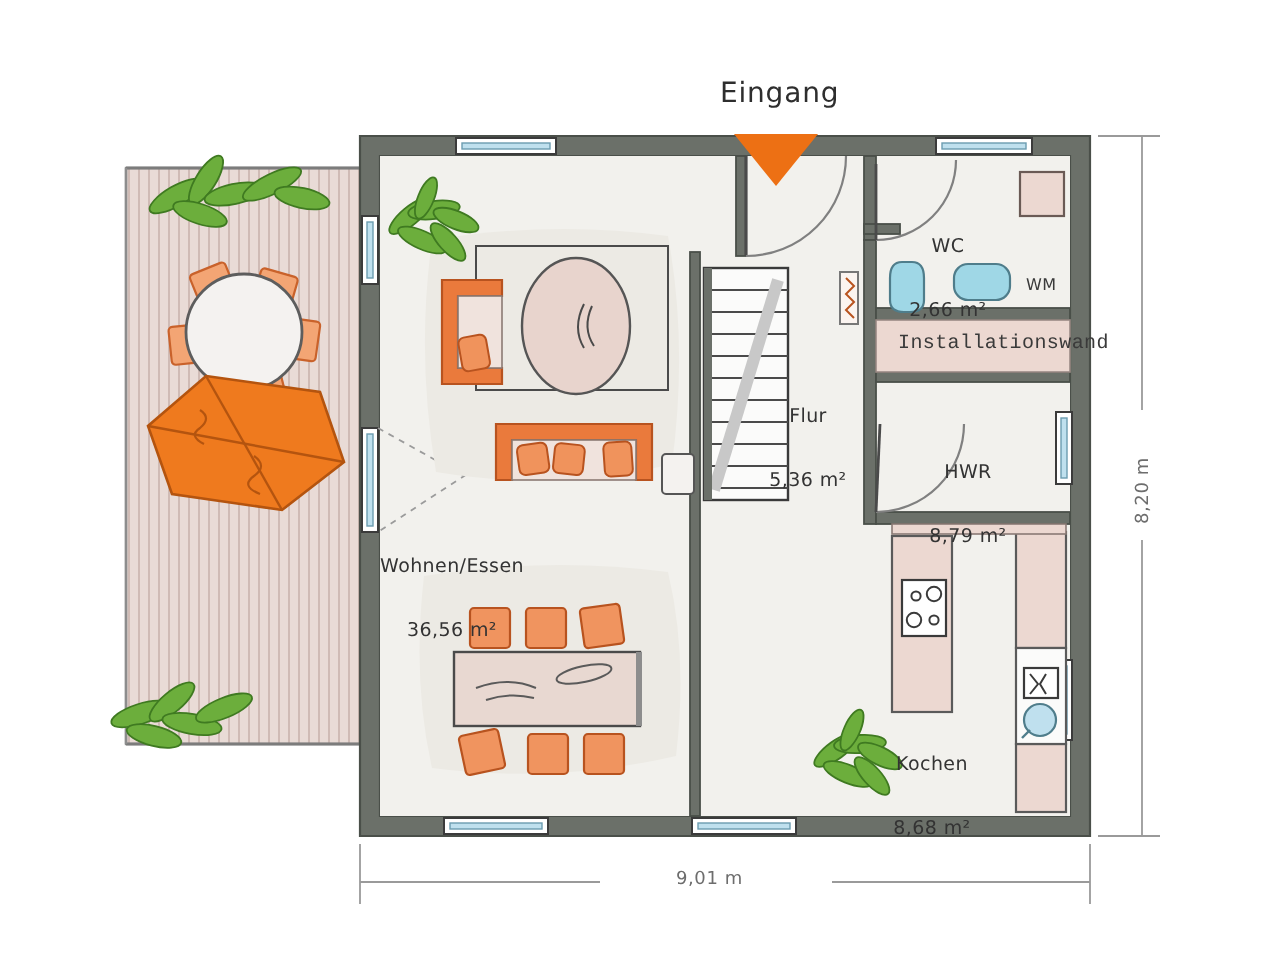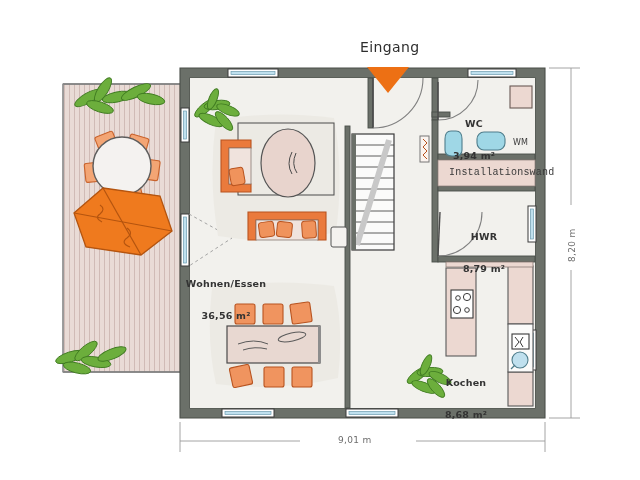--- a/index.html
+++ b/index.html
@@ -32,21 +32,20 @@
     font-family: "DejaVu Sans", sans-serif;
     color: #2b2b2b;
     white-space: pre;
     line-height: 1.12;
     letter-spacing: 0.2px;
   }
   .lbl-room {
     font-size: 9.5px;
     text-align: center;
     color: #333333;
-    font-weight: bold;
   }
   .lbl-entry {
     font-size: 14px;
     color: #2e2e2e;
     letter-spacing: 0.4px;
   }
   .lbl-wall {
     font-size: 10px;
     color: #3a3a3a;
     font-family: Liberation Mono, monospace;
@@ -338,24 +337,28 @@
     </g>
   </svg>
 
   <div class="lbl lbl-entry" style="left:360px; top:40px;">Eingang</div>
 
   <div class="lbl lbl-room" style="left:176px; top:258px; width:100px;">
     <div>Wohnen/Essen</div>
     <div>36,56 m²</div>
   </div>
 
+  <div class="lbl lbl-room" style="left:379px; top:183px; width:50px;">
+    <div>Flur</div>
+    <div>5,36 m²</div>
+  </div>
 
   <div class="lbl lbl-room" style="left:448px; top:98px; width:52px;">
     <div>WC</div>
-    <div>3,94 m²</div>
+    <div>2,66 m²</div>
   </div>
 
   <div class="lbl lbl-room" style="left:458px; top:211px; width:52px;">
     <div>HWR</div>
     <div>8,79 m²</div>
   </div>
 
   <div class="lbl lbl-room" style="left:435px; top:357px; width:62px;">
     <div>Kochen</div>
     <div>8,68 m²</div>

